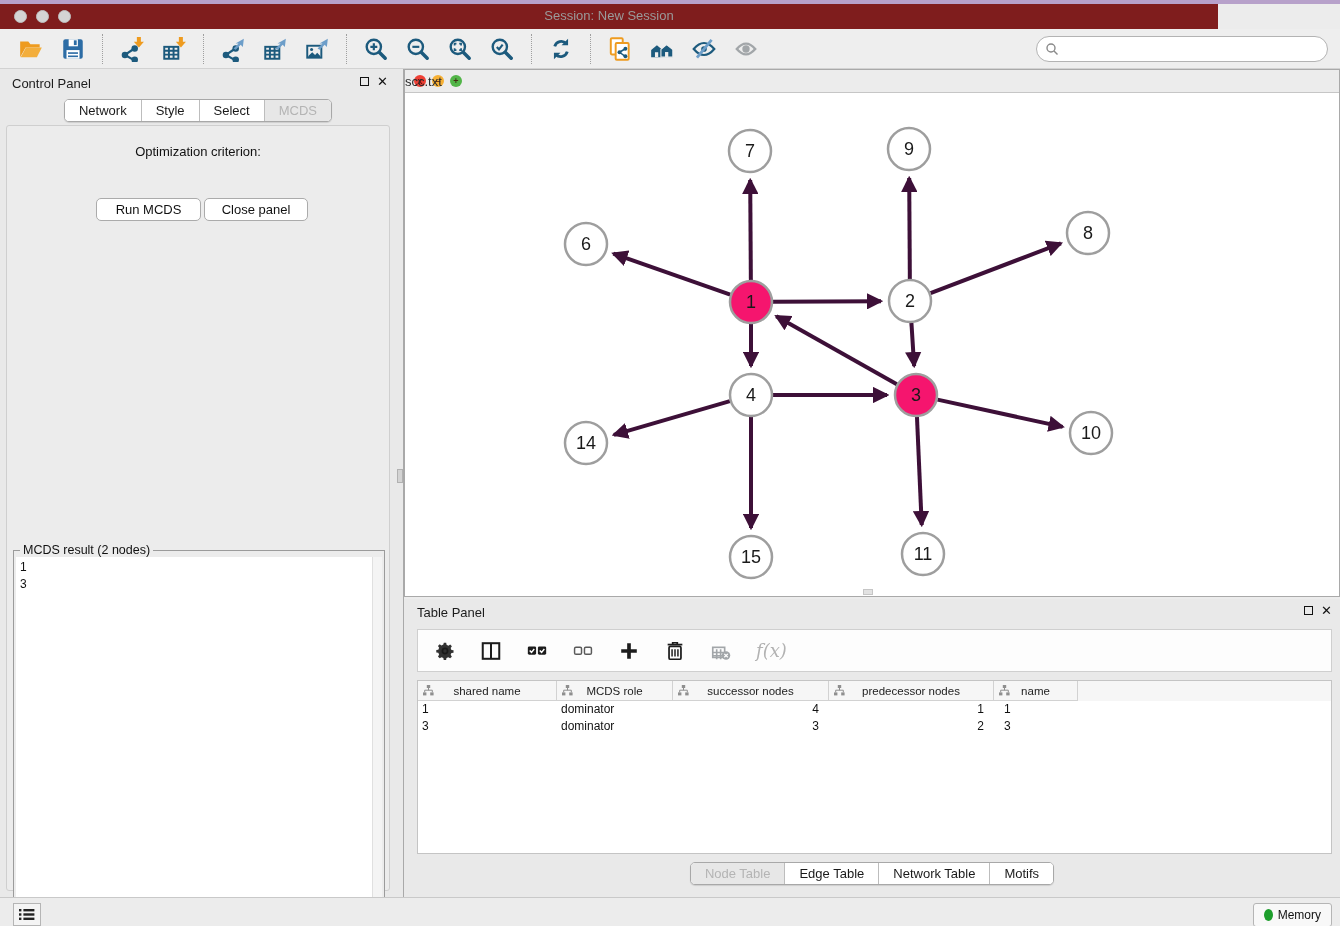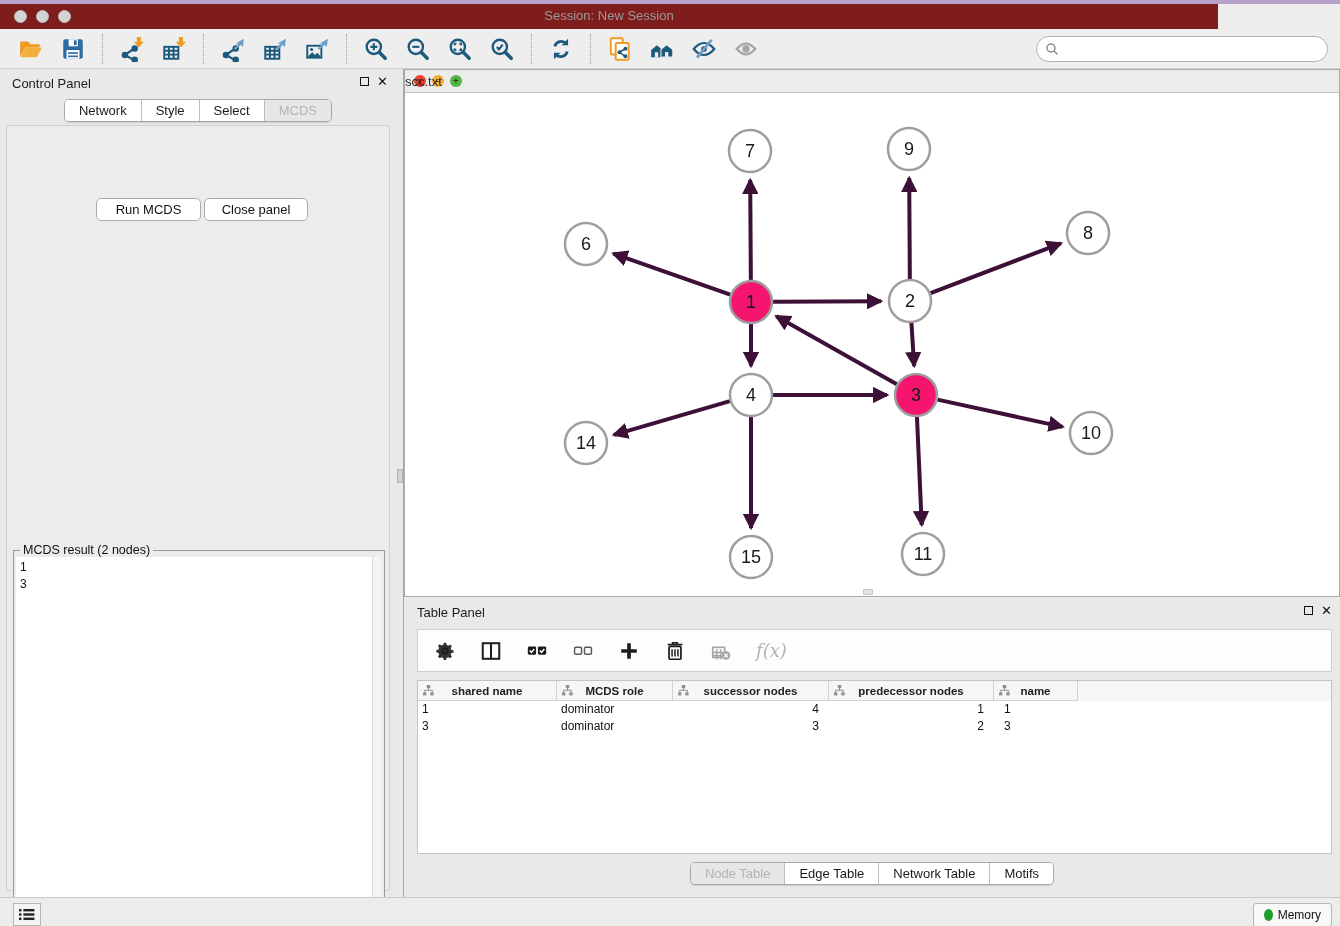--- a/index.html
+++ b/index.html
@@ -69,21 +69,21 @@
   #table-panel{position:absolute;left:404px;top:595px;width:936px;height:298px;background:#e9e9e9;}
   #tp-title{position:absolute;left:13px;top:6px;font-size:13px;color:#1c1c1c;}
   #tp-toolbar{position:absolute;left:13px;top:30px;width:915px;height:43px;background:#fdfdfd;border:1px solid #cfcfcf;
     display:flex;align-items:center;gap:24px;padding-left:16px;}
   .tt-icon{display:flex;align-items:center;justify-content:center;cursor:pointer;}
   .tt-icon svg{width:22px;height:22px;}
   .tt-fx{font-family:"DejaVu Serif","Liberation Serif",serif;font-style:italic;font-size:18px;color:#b2b2b2;}
   #tp-table{position:absolute;left:13px;top:81px;width:915px;height:174px;background:#fff;border:1px solid #c4c4c4;}
   #tp-head{display:flex;height:20px;background:#f6f6f6;}
   .th{border-right:1px solid #d2d2d2;border-bottom:1px solid #d2d2d2;display:flex;align-items:center;
-    font-size:11.5px;color:#222;position:relative;justify-content:center;font-weight:bold;}
+    font-size:11.5px;color:#222;position:relative;justify-content:center;}
   .th .tree-ic{position:absolute;left:5px;top:4px;}
   .tp-row{display:flex;height:17px;font-size:12px;color:#111;}
   .td{padding:1px 4px;overflow:hidden;white-space:nowrap;}
   .td.r{text-align:right;padding-right:10px;}
   .td.l{padding-left:10px;}
   #tp-tabs{position:absolute;left:0;top:263px;width:100%;}
   
   #status-bar{position:absolute;left:0;top:893px;width:1340px;height:33px;background:#ececec;border-top:1px solid #c9c9c9;}
   #list-btn{position:absolute;left:13px;top:5px;width:28px;height:23px;background:#f4f4f4;border:1px solid #b5b5b5;
     display:flex;align-items:center;justify-content:center;cursor:pointer;}
@@ -263,20 +263,21 @@
     </div>
     <div id="cp-tabs" class="tabs-row">
         <div class="seg">
           <span class="tab">Network</span>
           <span class="tab">Style</span>
           <span class="tab">Select</span>
           <span class="tab active">MCDS</span>
         </div>
       </div>
     <div id="cp-content">
+      <div id="opt-label">Optimization criterion:</div>
       <div id="run-btn" class="cp-btn">Run MCDS</div>
       <div id="close-panel-btn" class="cp-btn">Close panel</div>
       <div id="mcds-result">
         <span id="mcds-legend">MCDS result (2 nodes)</span>
         <div id="mcds-text">1
 3</div>
         <div id="mcds-scroll"></div>
       </div>
     </div>
   </div>

